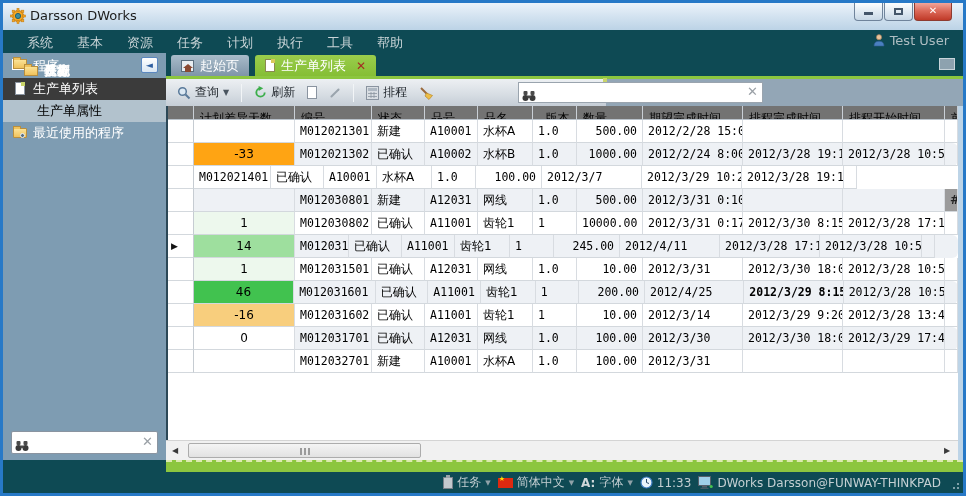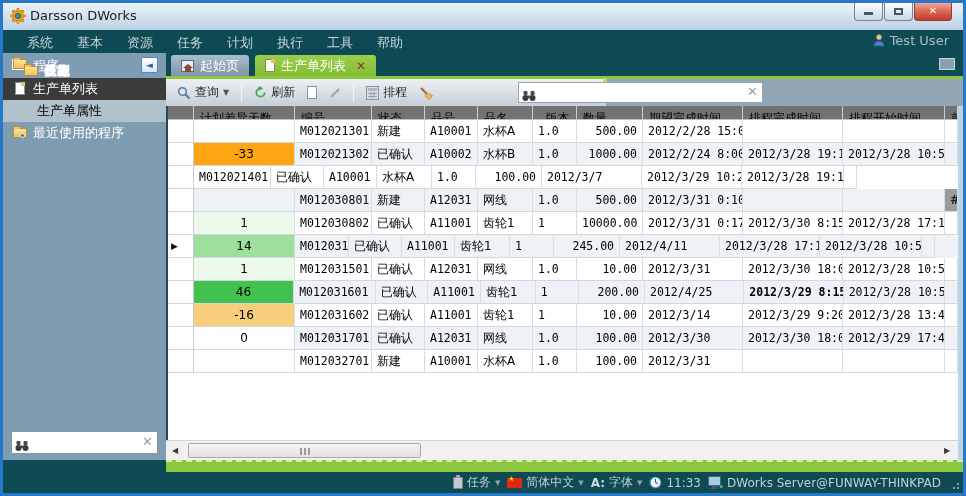--- a/index.html
+++ b/index.html
@@ -511,21 +511,21 @@
         </svg>
         <span>11:33</span>
       </span>
       <span class="sb-static">
         <svg width="15" height="13" viewBox="0 0 15 13">
           <rect x="0.5" y="0.5" width="12" height="9" fill="#9FD0E8" stroke="#55606B"></rect>
           <rect x="4" y="10" width="5" height="1.5" fill="#55606B"></rect>
           <rect x="2.5" y="11.8" width="8" height="1" fill="#55606B"></rect>
           <circle cx="13.2" cy="10.5" r="1.6" fill="#44C24E"></circle>
         </svg>
-        <span>DWorks Server@FUNWAY-THINKPAD</span>
+        <span>DWorks Darsson@FUNWAY-THINKPAD</span>
       </span>
       <span class="grip">
           <i></i>
           <i></i>
           <i></i>
         </span>
     </div>
 
   </div>
 </div>

